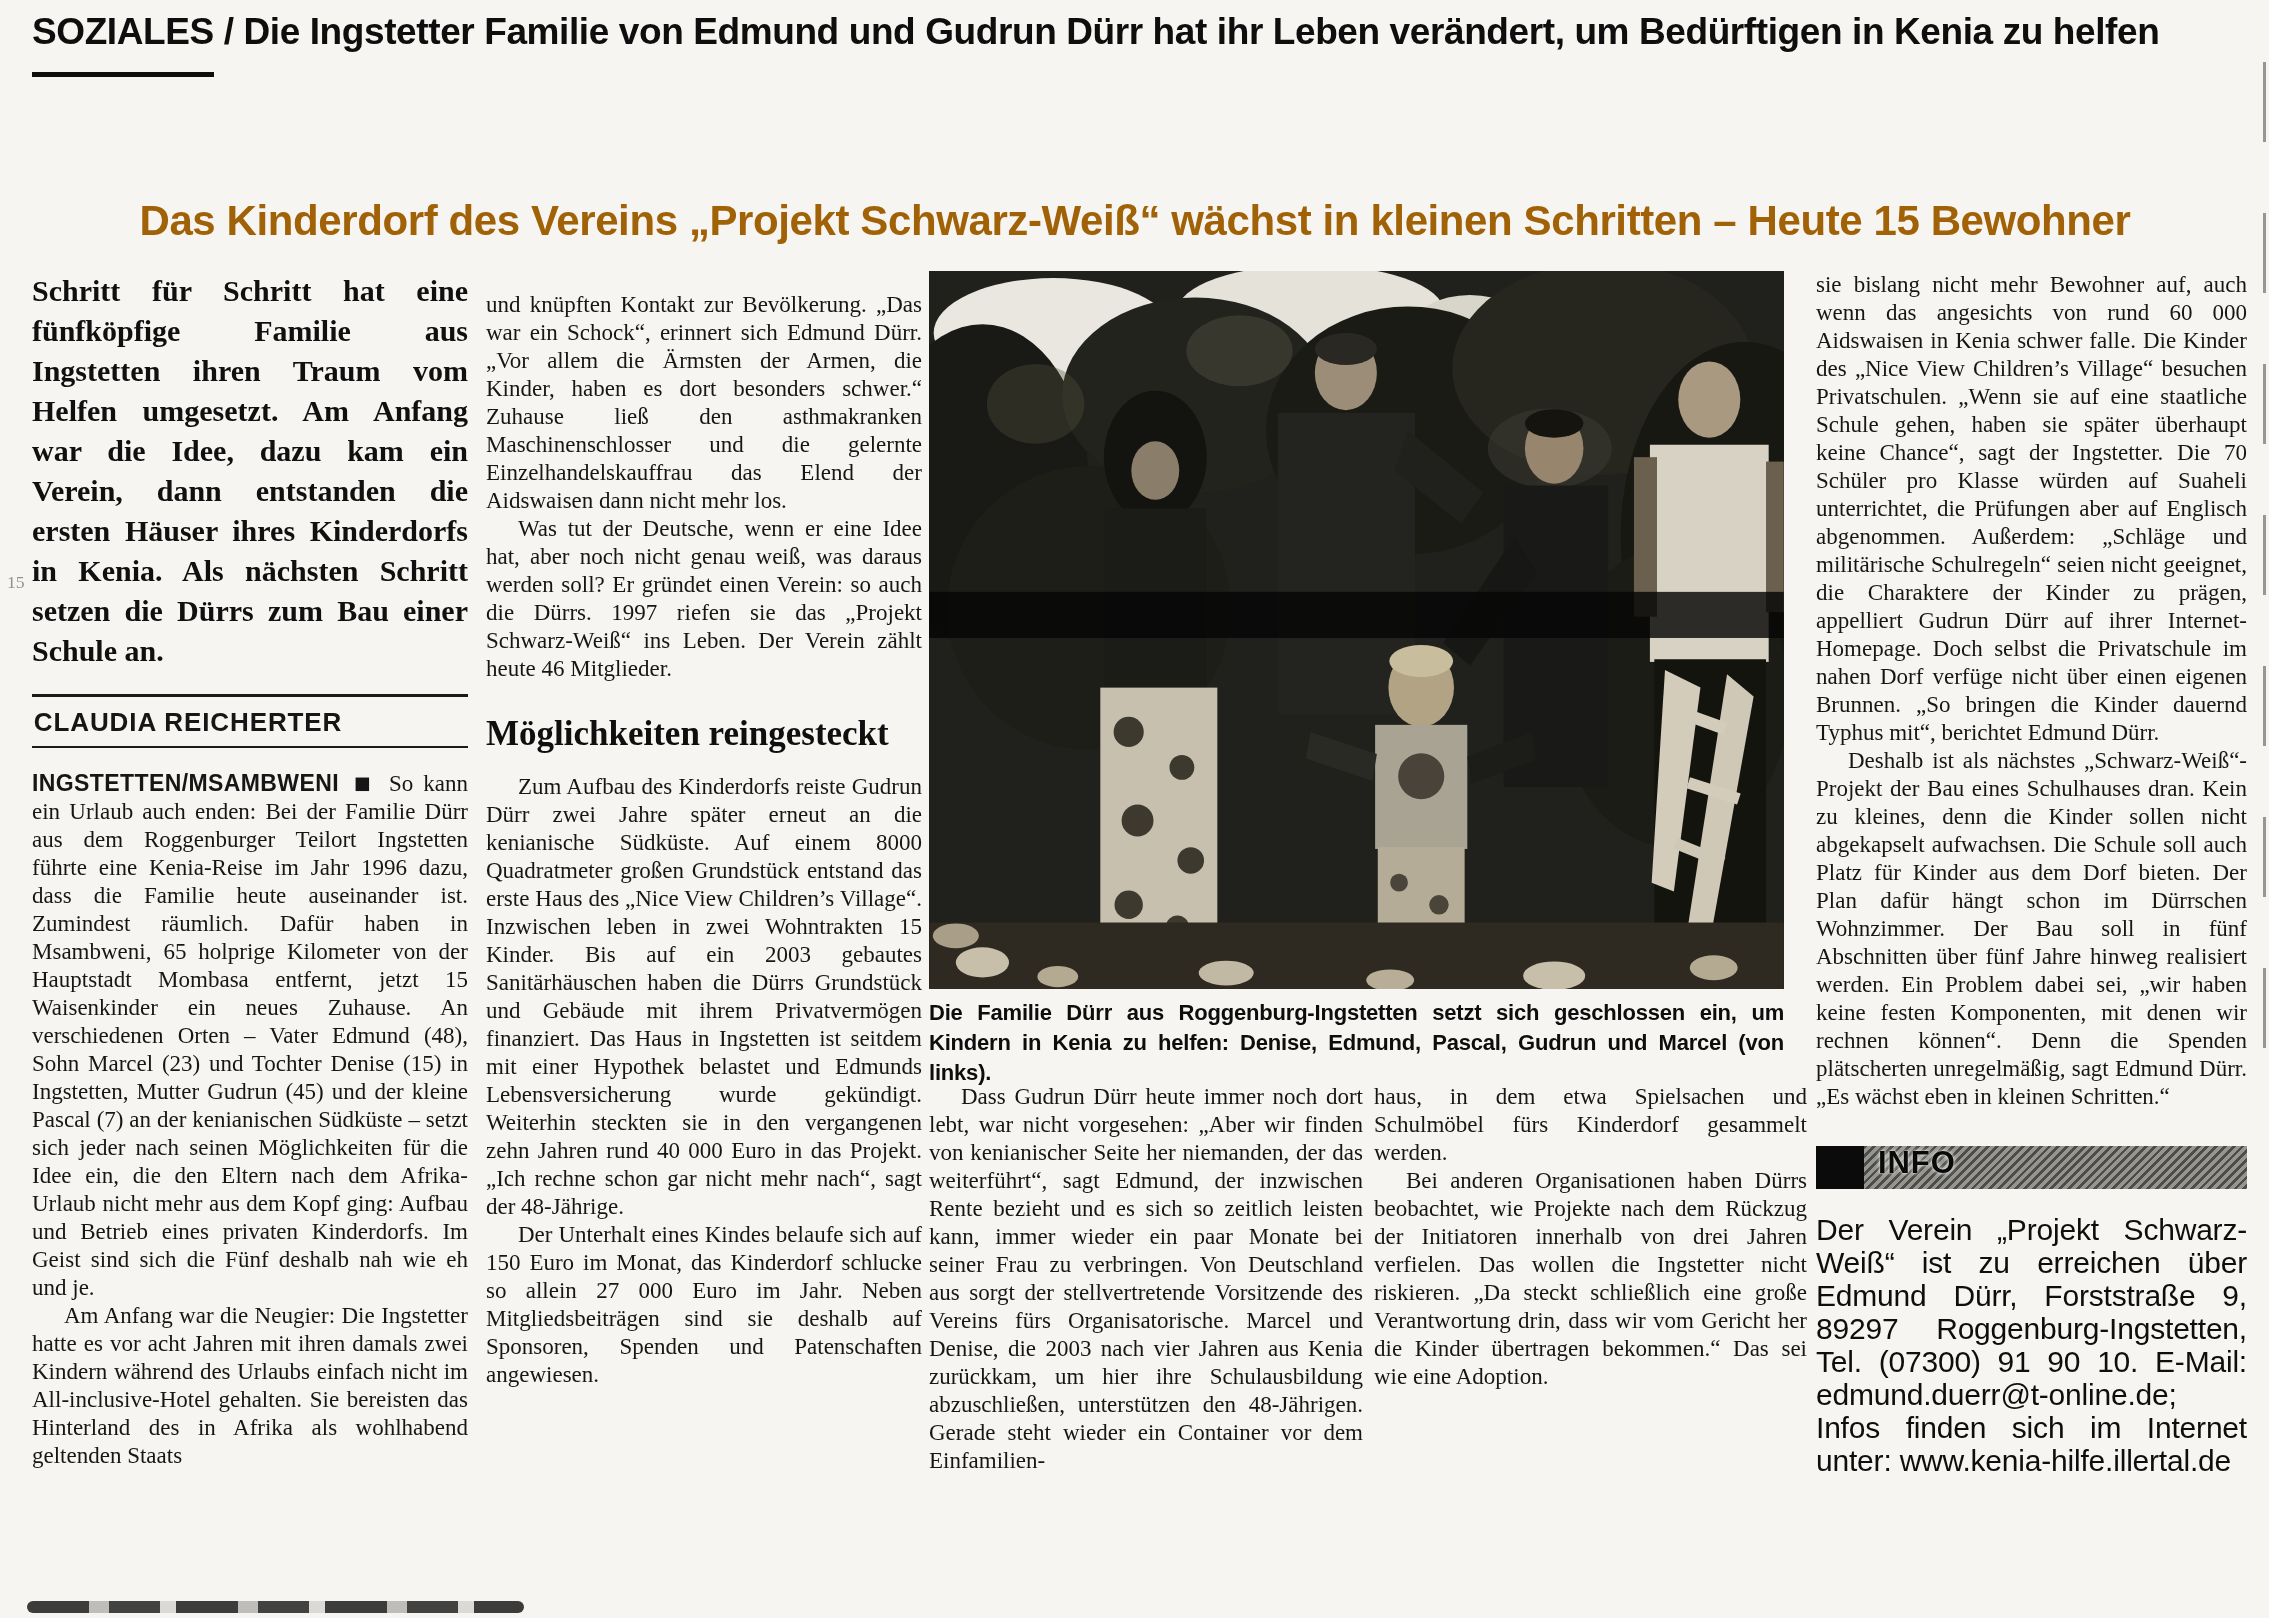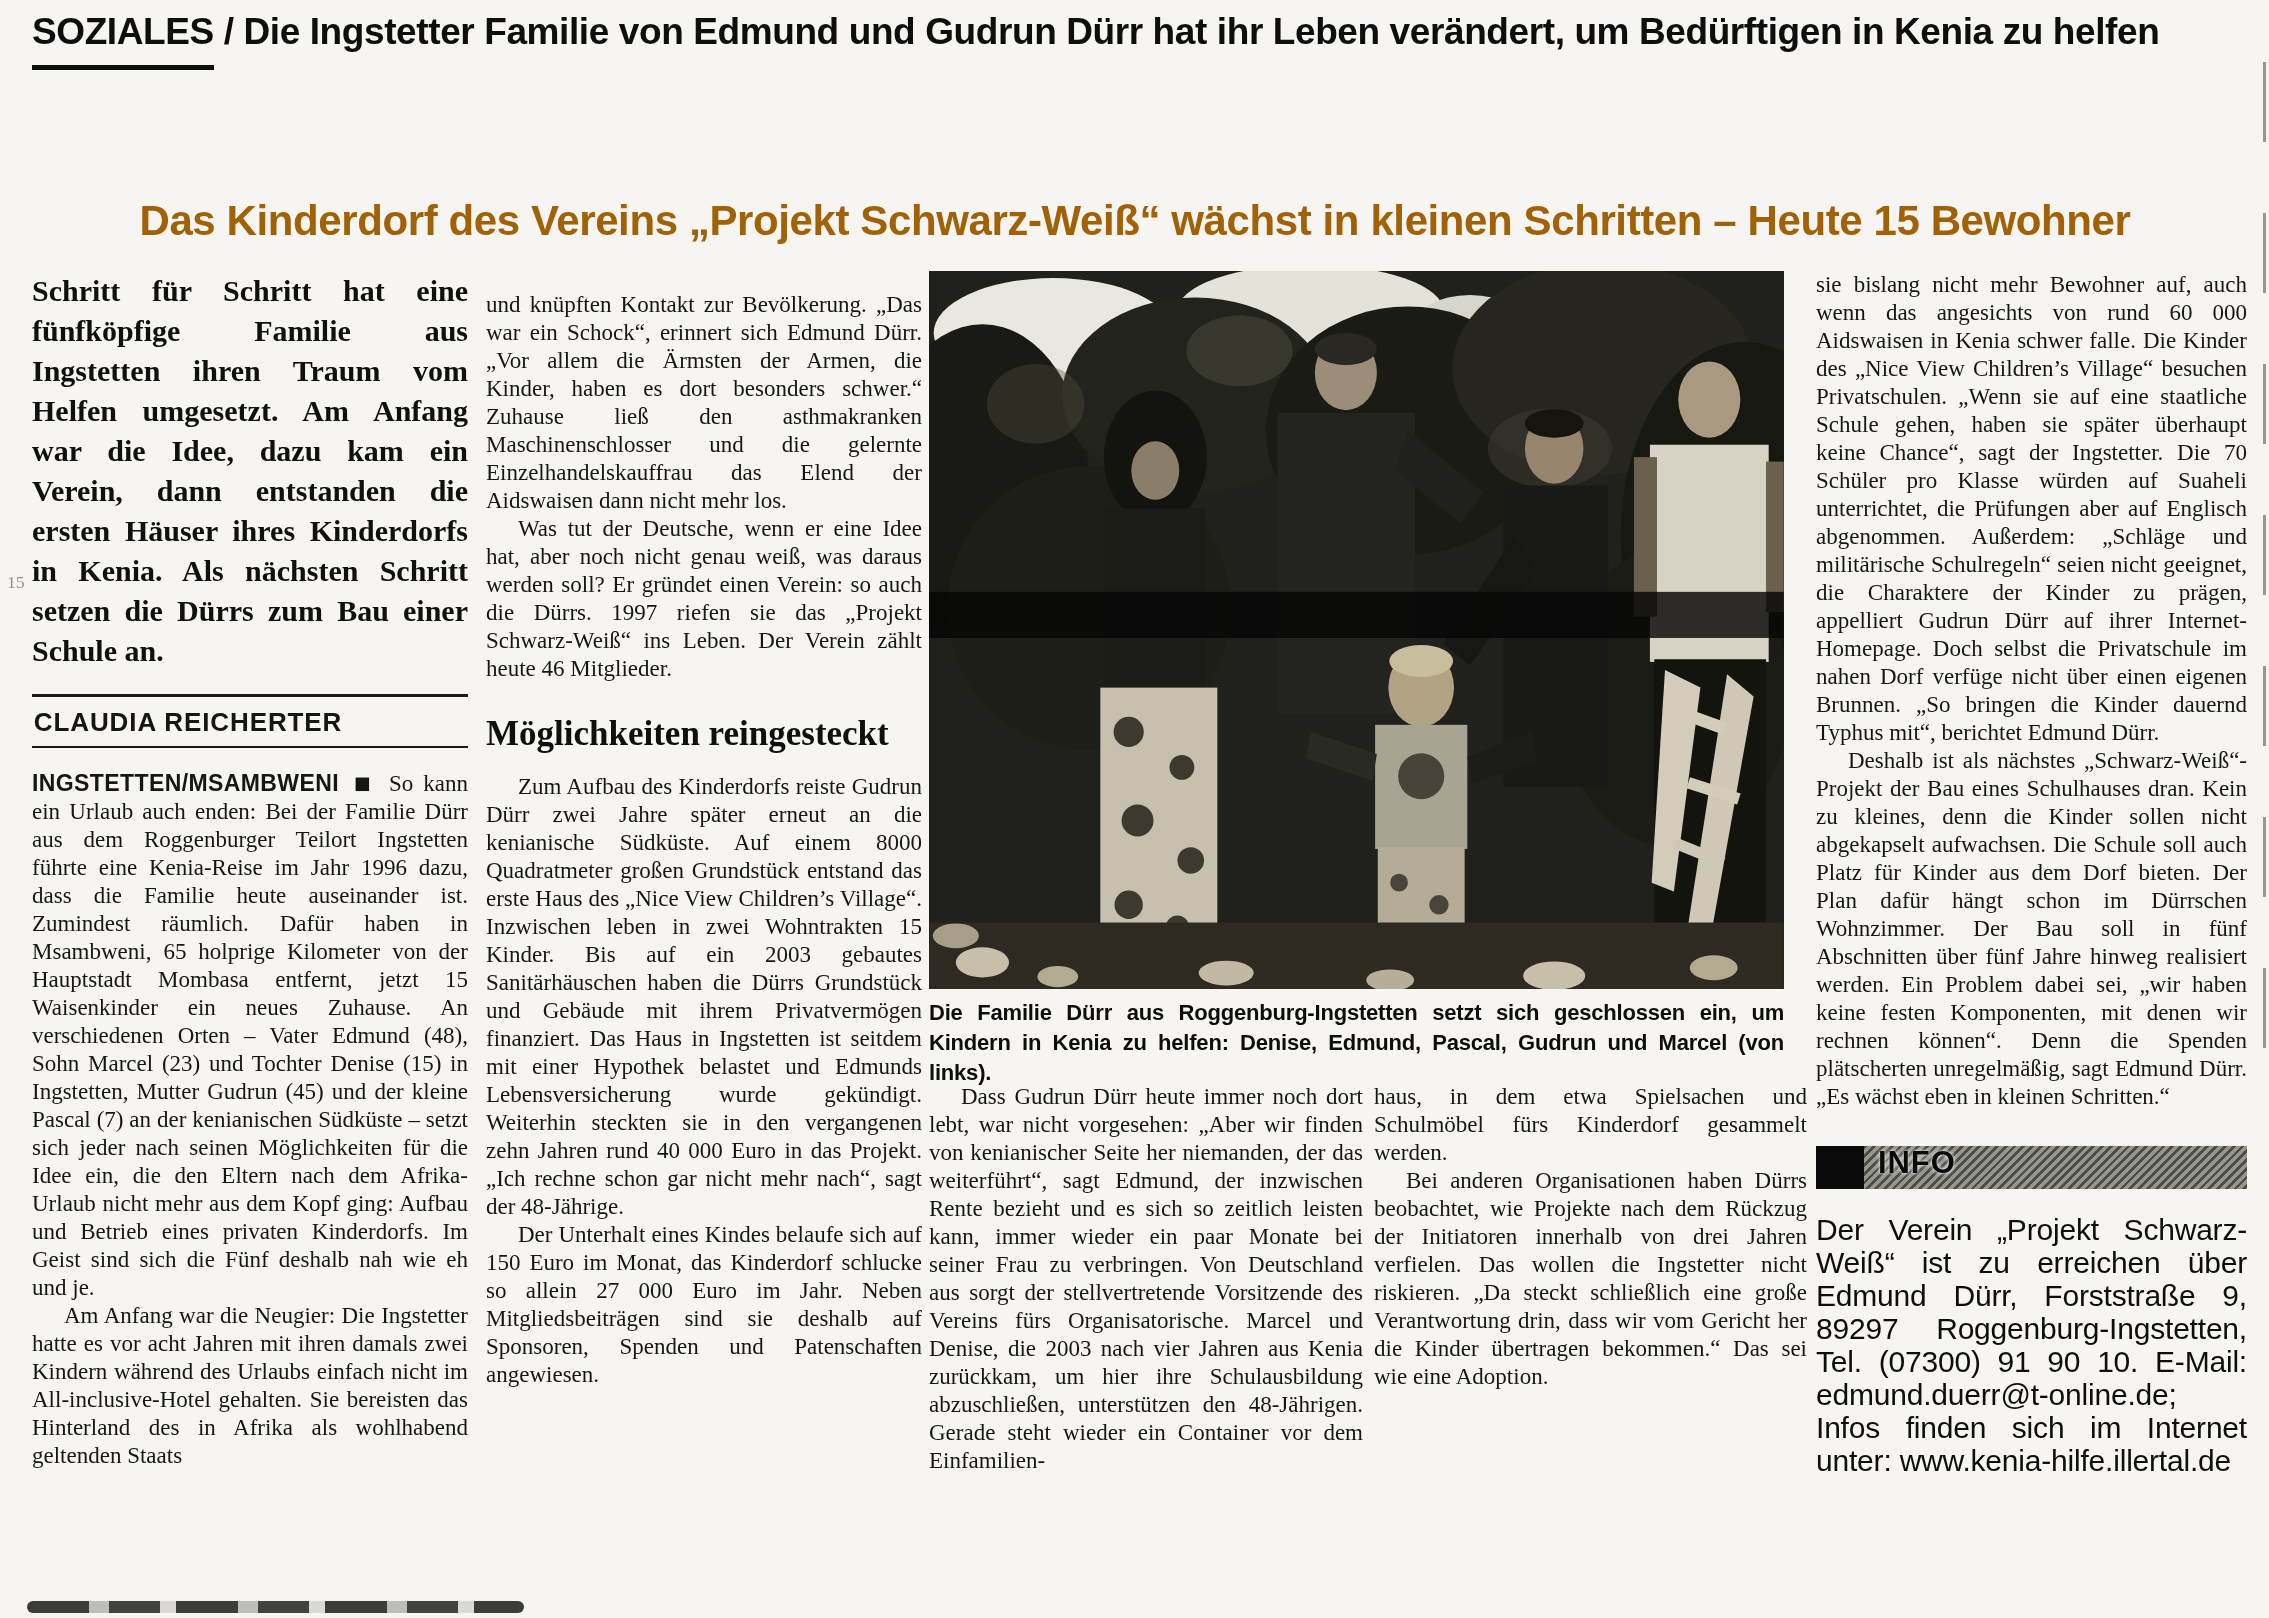--- a/index.html
+++ b/index.html
@@ -8,21 +8,21 @@
     background:#f6f5f1; overflow:hidden;
     font-family:"Liberation Serif", serif; color:#141414;
   }
   
   .kicker {
     position:absolute; left:32px; top:10.6px; width:2227px;
     font-family:"Liberation Sans", sans-serif; font-weight:bold;
     font-size:37px; line-height:1.15; letter-spacing:-0.4px; color:#0e0e0e;
     white-space:nowrap;
   }
-  .kicker-word { border-bottom:5.3px solid #0e0e0e; padding-bottom:13px;margin-top:44px; }
+  .kicker-word { border-bottom:5.3px solid #0e0e0e; padding-bottom:20px;margin-top:44px; }
   .headline {
     position:absolute; left:0; top:71px; width:2270px; text-align:center;
     font-family:"Liberation Sans", sans-serif; font-weight:bold;
     font-size:90px; line-height:1.05; letter-spacing:-2.7px; color:#0b0b0b;
   }
   .deck {
     position:absolute; left:0; top:197px; width:2270px; text-align:center;
     font-family:"Liberation Sans", sans-serif; font-weight:bold;
     font-size:42px; letter-spacing:-0.4px; color:#a16207; white-space:nowrap;
   }

